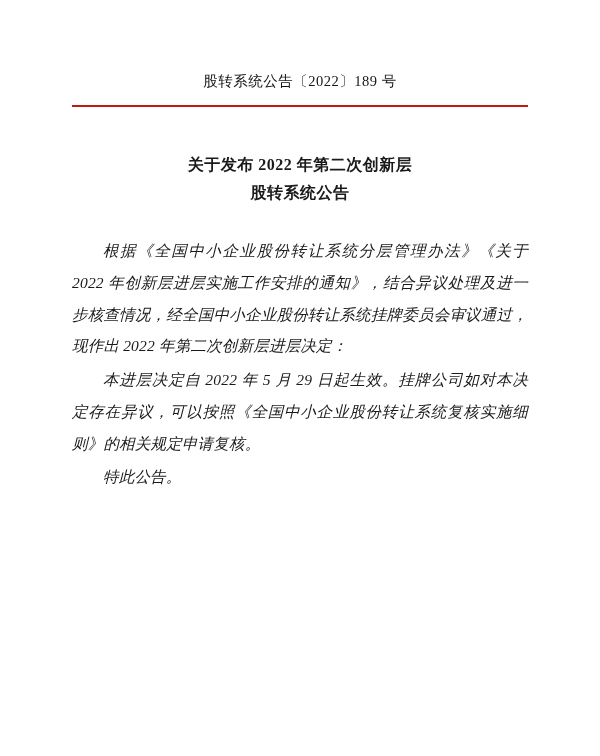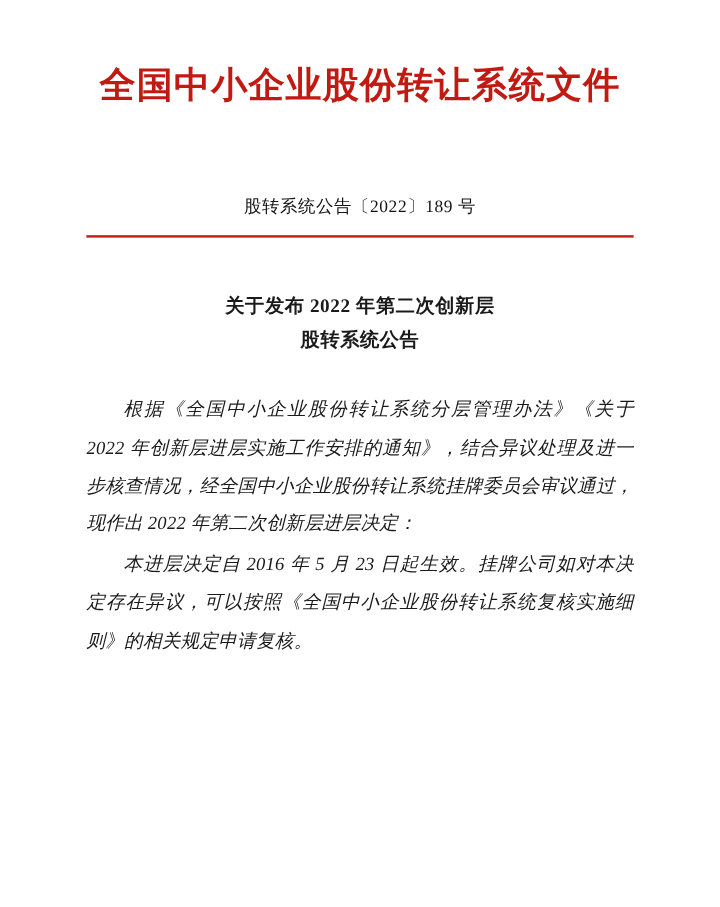--- a/index.html
+++ b/index.html
@@ -64,29 +64,29 @@
   .body-text p {
     margin: 0 0 2px 0;
     text-indent: 2em;
   }
 </style>
 </head>
 <body>
 
 <div class="page">
 
-  <div class="doc-title">全国中小企业股份转让系统文件</div>
 
   <div class="doc-number">股转系统公告〔2022〕189 号</div>
 
   <div class="red-rule"></div>
 
   <div class="announce-title">
     <div>关于发布 2022 年第二次创新层</div>
     <div>股转系统公告</div>
   </div>
 
   <div class="body-text">
     <p>根据《全国中小企业股份转让系统分层管理办法》《关于 2022 年创新层进层实施工作安排的通知》，结合异议处理及进一步核查情况，经全国中小企业股份转让系统挂牌委员会审议通过，现作出 2022 年第二次创新层进层决定：</p>
-    <p>本进层决定自 2016 年 5 月 23 日起生效。挂牌公司如对本决定存在异议，可以按照《全国中小企业股份转让系统复核实施细则》的相关规定申请复核。</p>
+    <p>本进层决定自 2022 年 5 月 29 日起生效。挂牌公司如对本决定存在异议，可以按照《全国中小企业股份转让系统复核实施细则》的相关规定申请复核。</p>
+    <p>特此公告。</p>
   </div>
 
 </div>
 
 </body></html>

